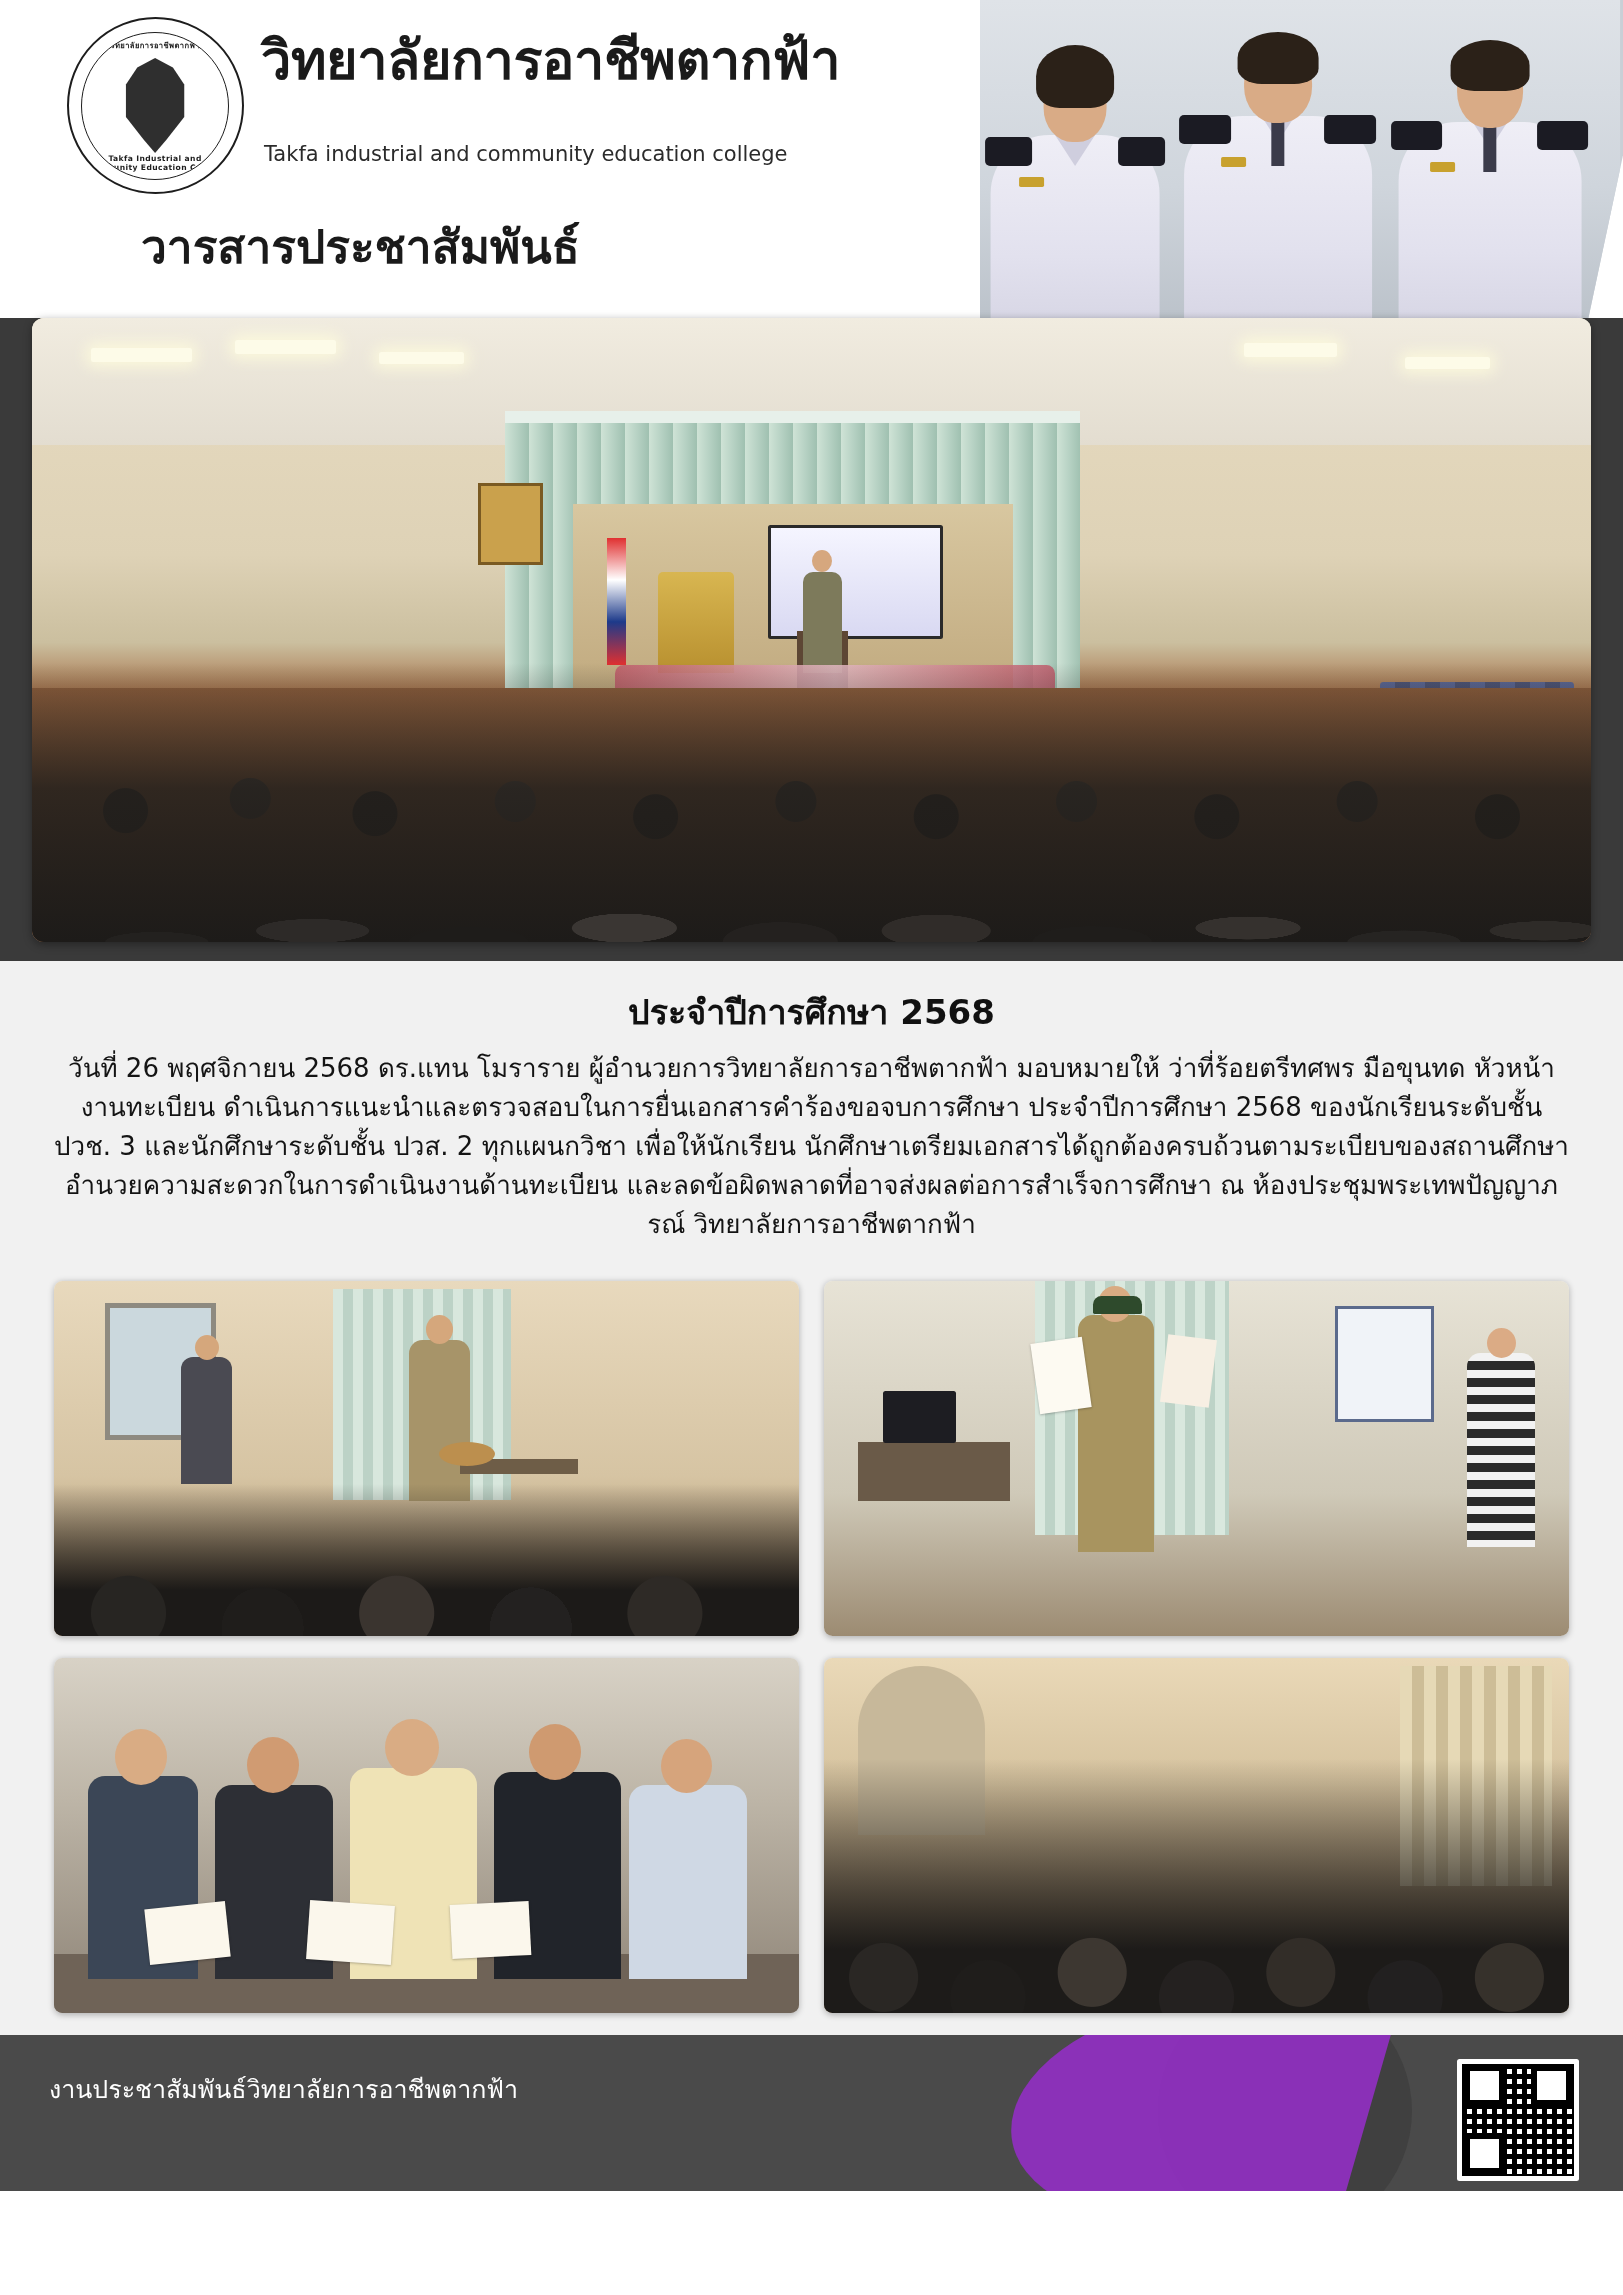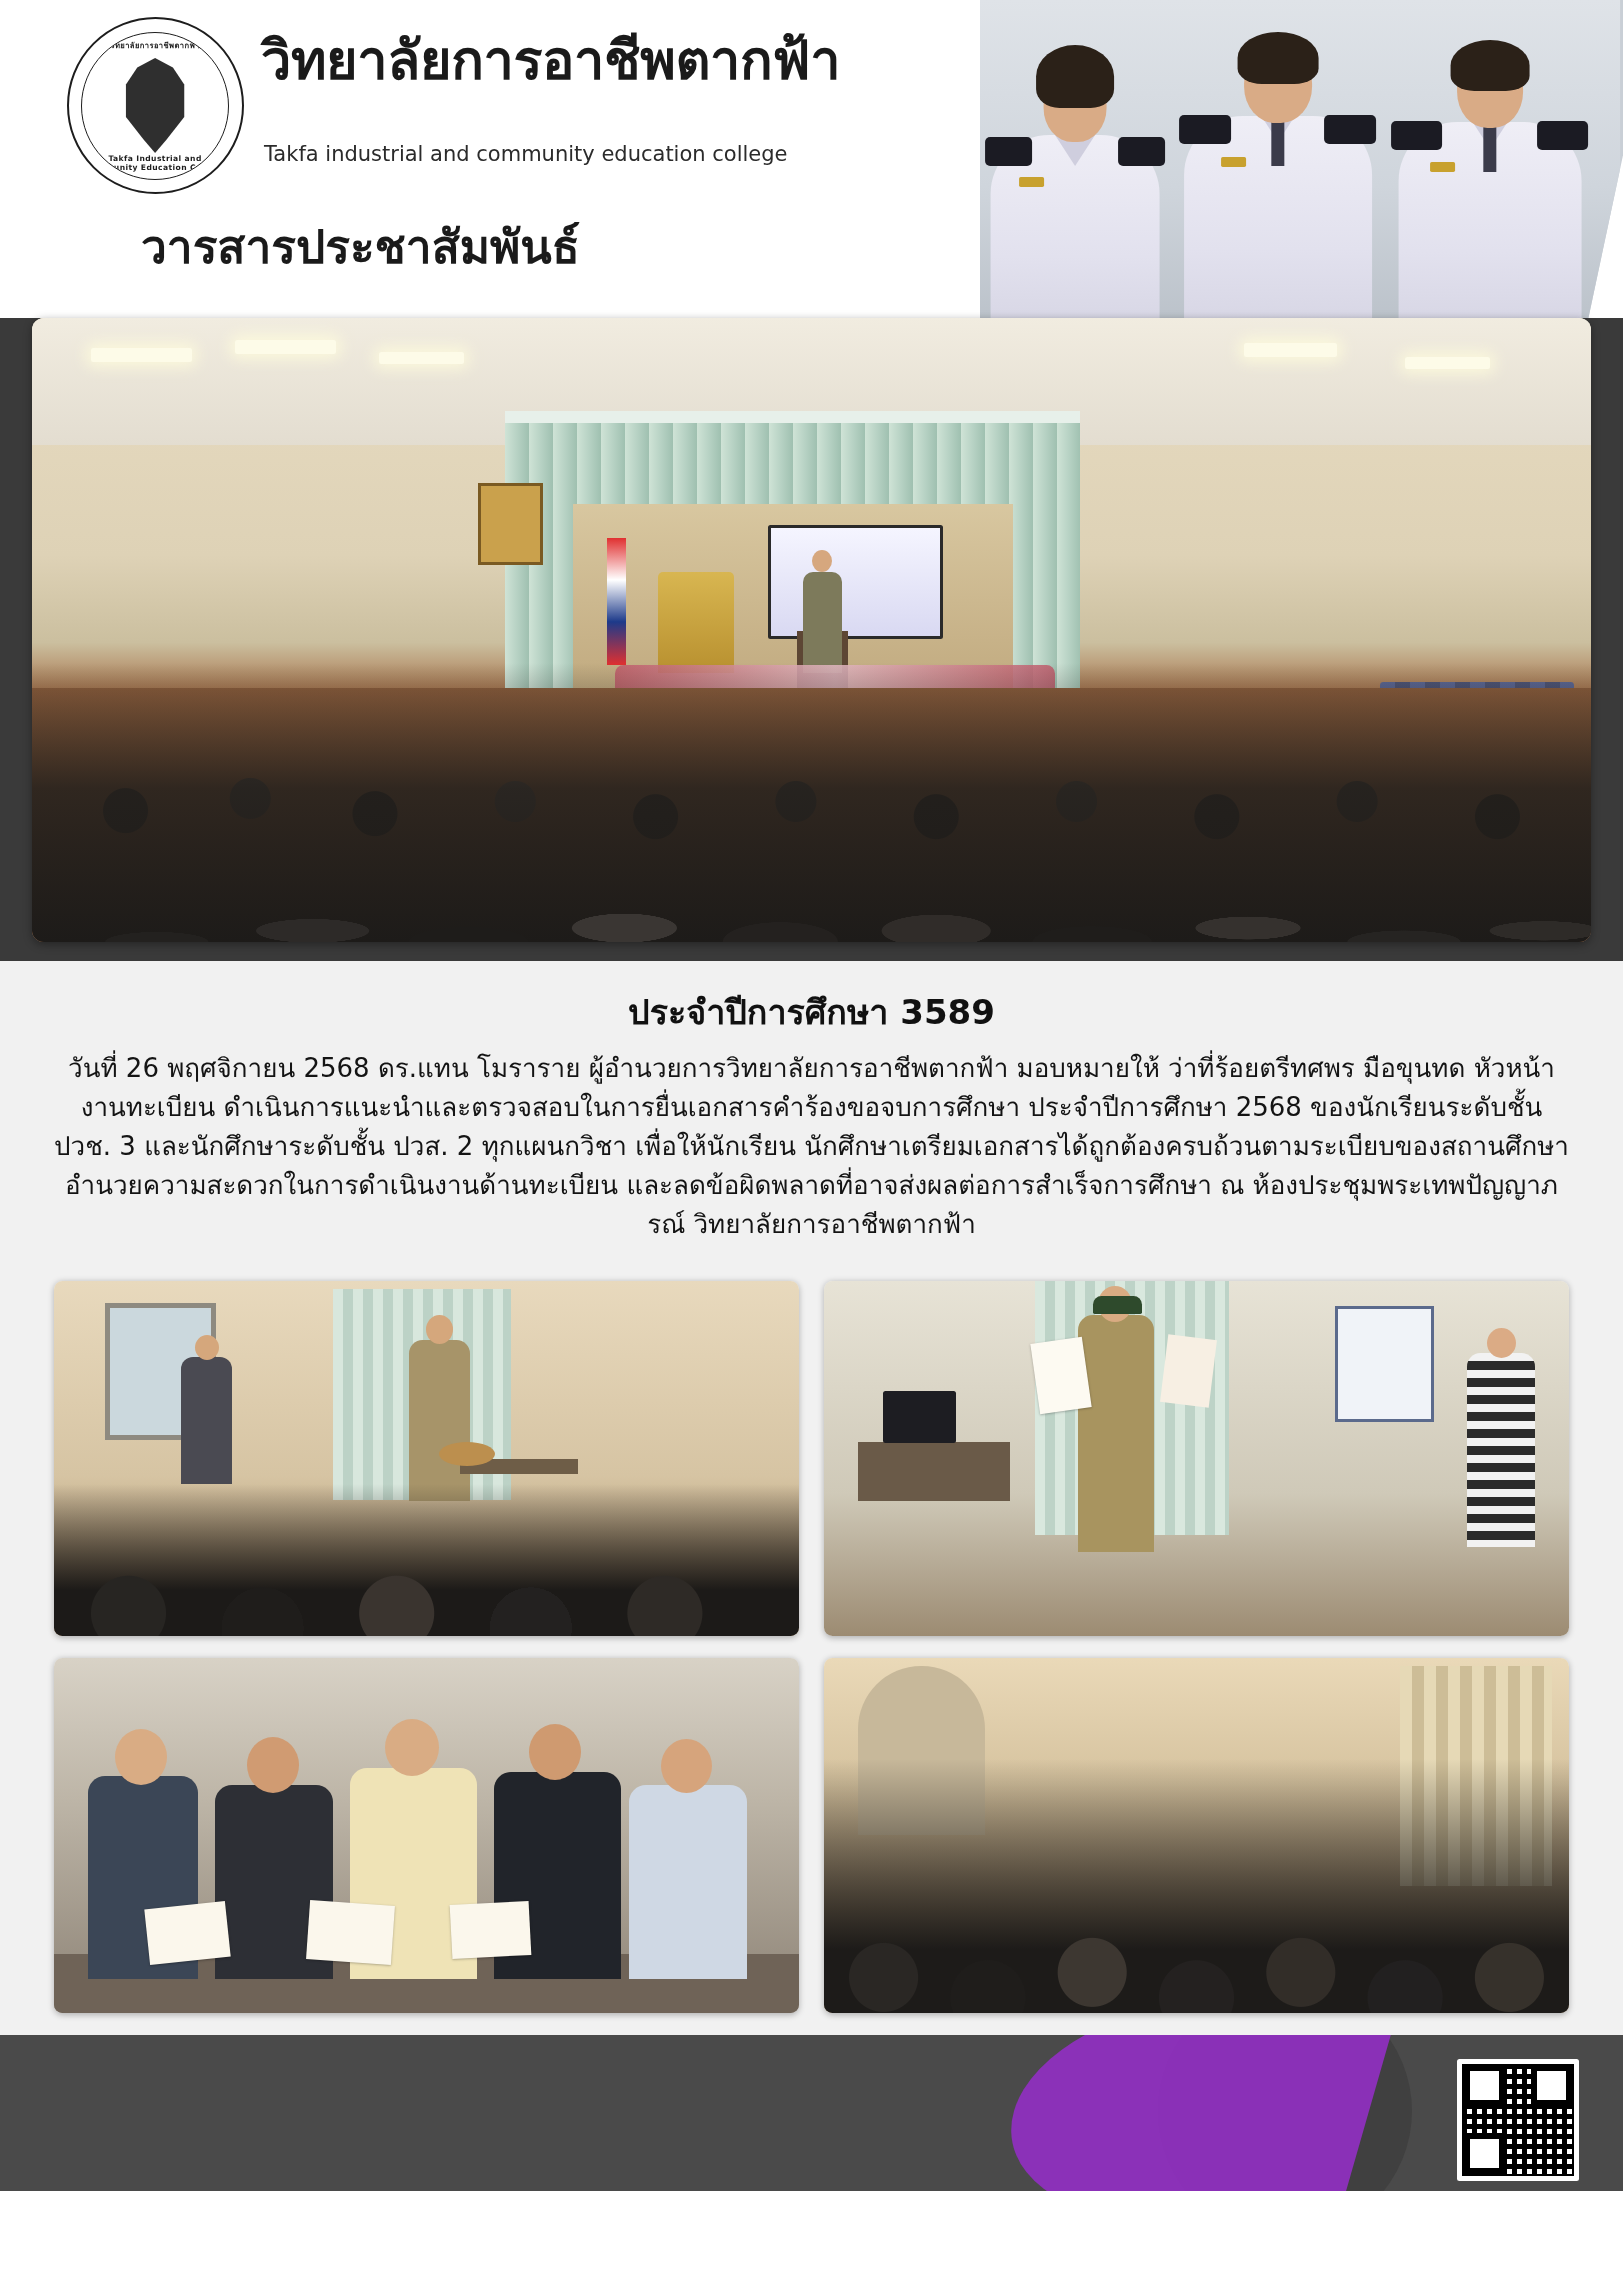--- a/index.html
+++ b/index.html
@@ -430,21 +430,21 @@
       <div class="speaker"></div>
       <div class="flowers"></div>
       <div class="chairs"></div>
       <div class="floor"></div>
       <div class="crowd2"></div>
       <div class="crowd"></div>
     </div>
   </div>
 
   <div class="article">
-    <h2>ประจำปีการศึกษา 3589</h2>
+    <h2>ประจำปีการศึกษา 2568</h2>
     <p>วันที่ 26 พฤศจิกายน 2568 ดร.แทน โมราราย ผู้อำนวยการวิทยาลัยการอาชีพตากฟ้า มอบหมายให้ ว่าที่ร้อยตรีทศพร มือขุนทด หัวหน้างานทะเบียน ดำเนินการแนะนำและตรวจสอบในการยื่นเอกสารคำร้องขอจบการศึกษา ประจำปีการศึกษา 2568 ของนักเรียนระดับชั้น ปวช. 3 และนักศึกษาระดับชั้น ปวส. 2 ทุกแผนกวิชา เพื่อให้นักเรียน นักศึกษาเตรียมเอกสารได้ถูกต้องครบถ้วนตามระเบียบของสถานศึกษา อำนวยความสะดวกในการดำเนินงานด้านทะเบียน และลดข้อผิดพลาดที่อาจส่งผลต่อการสำเร็จการศึกษา ณ ห้องประชุมพระเทพปัญญาภรณ์ วิทยาลัยการอาชีพตากฟ้า</p>
   </div>
 
   <div class="grid">
 
     <div class="cell p1">
       <div class="r win"></div>
       <div class="r curt"></div>
       <div class="r man2"></div>
       <div class="r man"></div>
@@ -486,20 +486,21 @@
       <div class="r arch"></div>
       <div class="r curt"></div>
       <div class="r row"></div>
     </div>
   </div>
 
   <div class="footer">
     <div class="swoop2"></div>
     <div class="swoop"></div>
     <div class="lines">
+      <div>งานประชาสัมพันธ์วิทยาลัยการอาชีพตากฟ้า</div>
     </div>
     <div class="qr">
       <div class="qrinner">
         <div class="eye tl"></div>
         <div class="eye tr"></div>
         <div class="eye bl"></div>
       </div>
     </div>
   </div>
 

